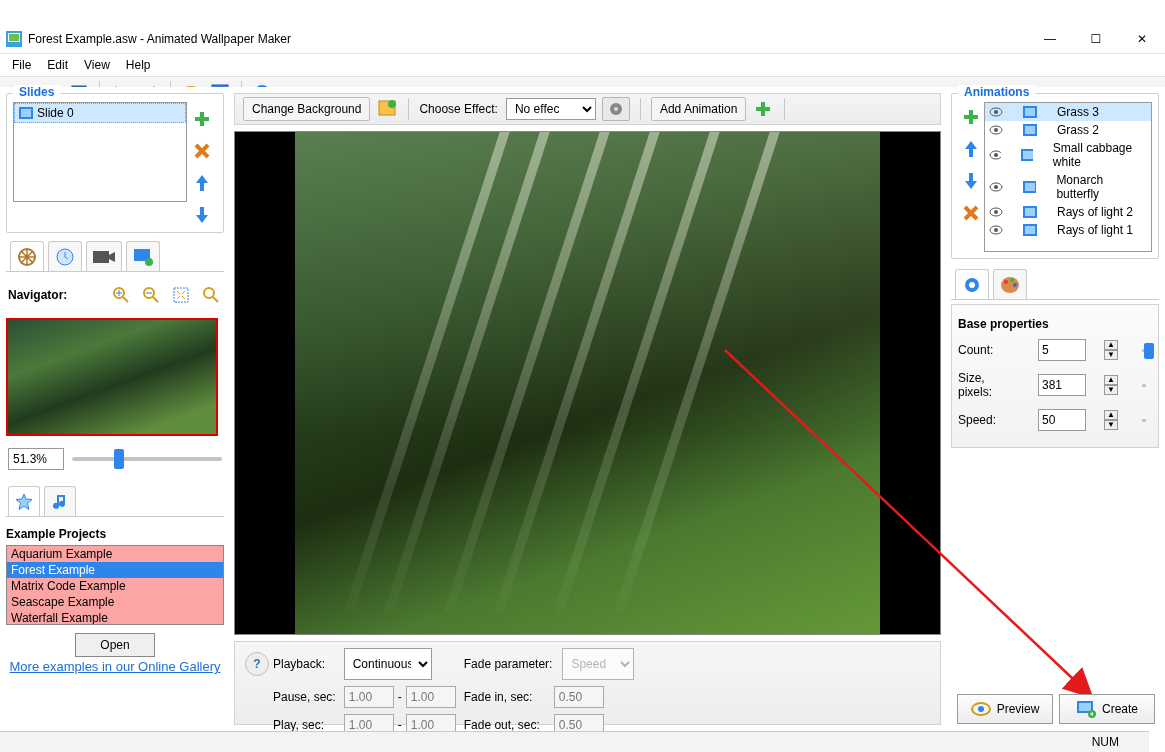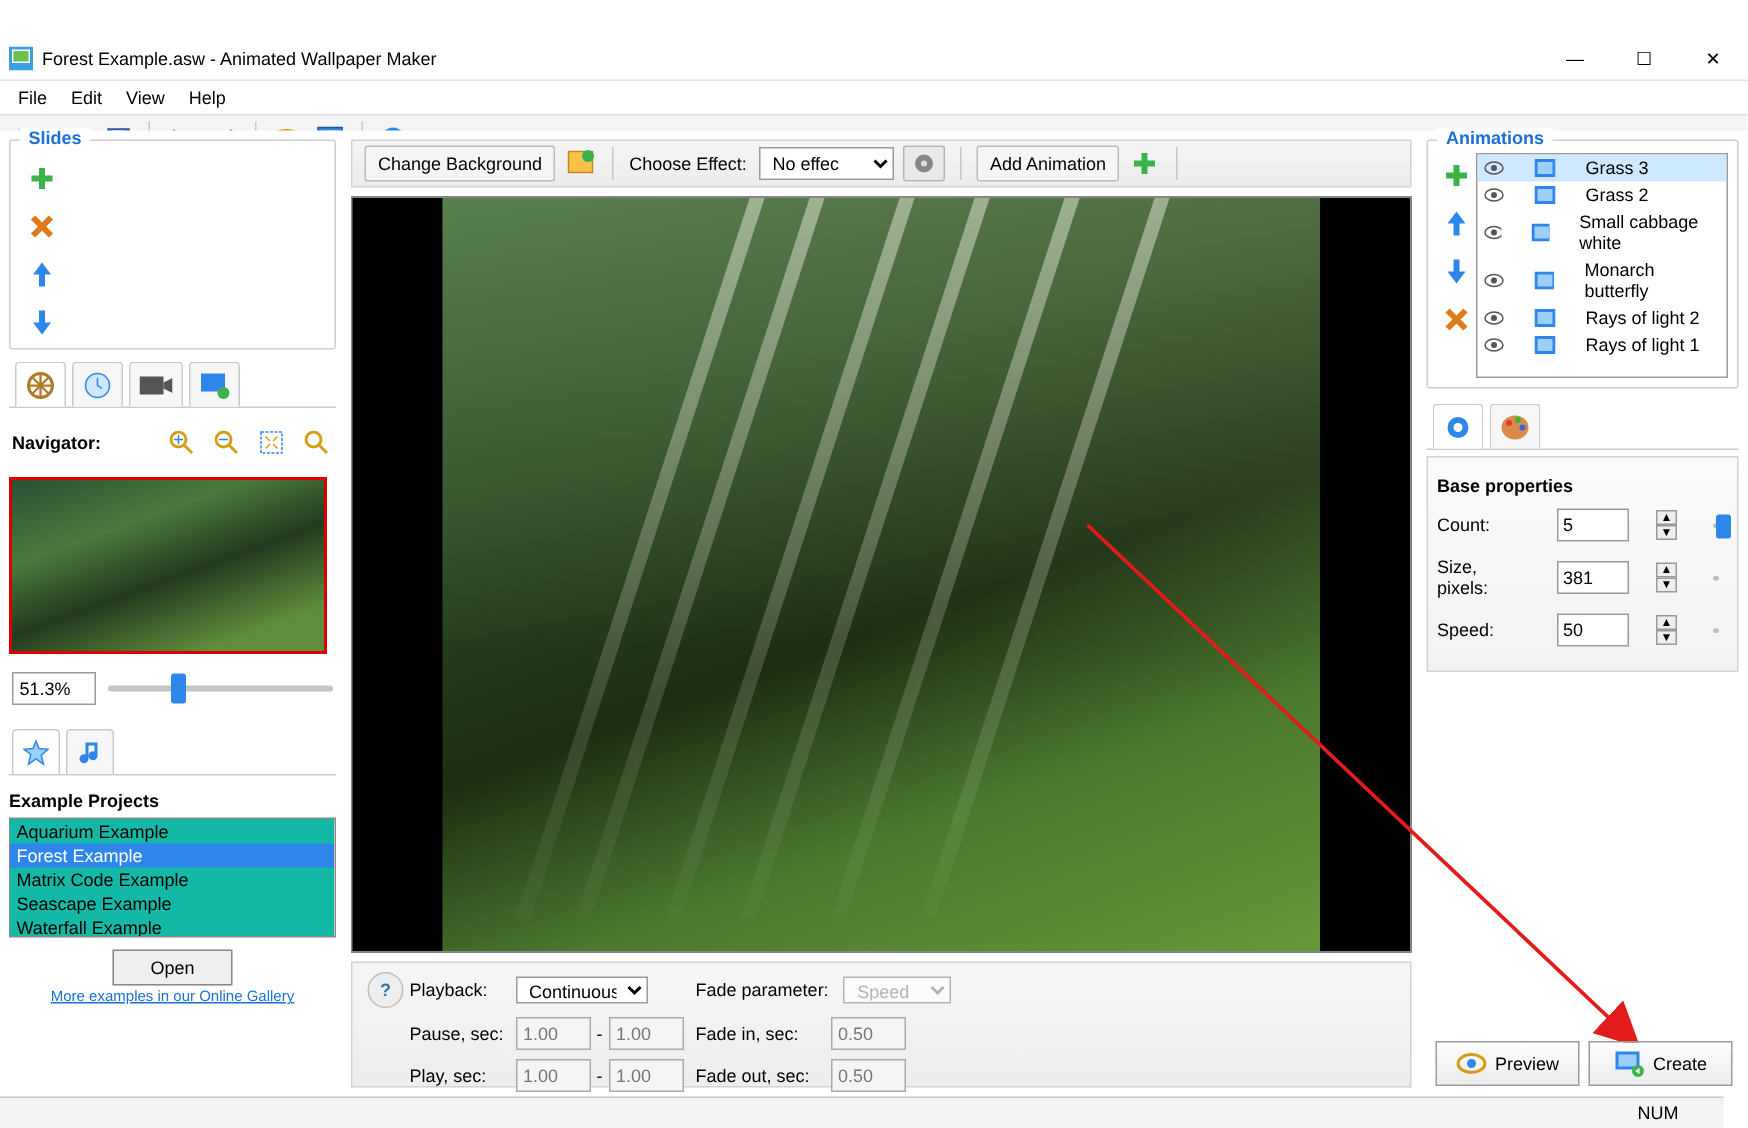--- a/index.html
+++ b/index.html
@@ -49,25 +49,25 @@
 .nav-row { display:flex; align-items:center; gap:8px; padding:6px 2px; }
 .nav-preview { width:212px; height:118px; border:2px solid #d00; background:linear-gradient(160deg,#2c4f34 0%,#4b7a3b 30%,#223a1e 55%,#618e3e 85%); position:relative; }
 .zoom-row { display:flex; align-items:center; gap:8px; padding:6px 2px; }
 .zoom-input { width:56px; height:22px; border:1px solid #999; padding:2px 4px; }
 .zoom-slider { flex:1; }
 
 
 .mini-tabs { display:flex; gap:4px; padding:4px 2px 0; border-bottom:1px solid #cacaca; }
 
 
-.listbox { width:100%; height:80px; border:1px solid #888; background:#14b8a6; overflow-y:scroll; }
+.listbox { width:100%; height:80px; border:1px solid #888; background:#fca5a5; overflow-y:scroll; }
 .listbox .row { padding:1px 4px; white-space:nowrap; }
 .listbox .row.sel { background:#2e86eb; color:#fff; }
 .open-btn { width:80px; height:24px; border:1px solid #888; background:#efefef; display:block; margin:8px auto 2px; }
-.link { color:#1a6fd8; text-decoration:underline; text-align:center; font-size:10px; }
+.link { color:#1a6fd8; text-decoration:underline; text-align:center; font-size:13px; }
 
 
 .center-toolbar { background: linear-gradient(#f5f5f5,#ececec); border:1px solid #d2d2d2; height:32px; display:flex; align-items:center; padding:2px 8px; gap:6px; }
 .ct-sep { width:1px; height:22px; background:#c6c6c6; margin:0 4px; }
 .ct-btn { height:24px; border:1px solid #bcbcbc; background:#f5f5f5; padding:2px 8px; border-radius:2px; display:flex; align-items:center; gap:6px; }
 .ct-select { height:22px; border:1px solid #9a9a9a; background:#fff; padding:1px 20px 1px 4px; width:90px; }
 .ct-label { padding-right:2px; }
 .ct-gear { width:28px; height:24px; border:1px solid #b5b5b5; background:#e9e9e9; display:flex; align-items:center; justify-content:center; border-radius:2px; }
 
 .canvas { flex:1; background:#000; border:1px solid #888; margin:6px 0; position:relative; overflow:hidden; }
@@ -75,21 +75,21 @@
 linear-gradient(180deg, rgba(150,180,120,0.35) 0%, rgba(50,80,30,0.1) 60%),
 linear-gradient(160deg,#38623b 0%, #2b4a26 30%, #1a2a10 55%,#4e7e32 75%,#6aa13a 100%);
 }
 .lightray { position:absolute; top:-20px; width:10px; height:500px; background:linear-gradient(180deg, rgba(255,255,240,0.45), rgba(255,255,240,0.02)); transform:skewX(-18deg); }
 .red-arrow { position:absolute; pointer-events:none; }
 
 
 .bottom-panel { background:linear-gradient(#f6f6f6,#ededed); border:1px solid #d2d2d2; padding:6px 10px; display:grid; grid-template-columns:auto auto auto auto 1fr; gap:6px 4px; align-items:center; height:84px; }
 .bp-help { width:24px; height:24px; border:1px solid #bfbfbf; background:#eee; border-radius:12px; display:flex; align-items:center; justify-content:center; color:#2e76b5; font-weight:bold; grid-row:1; }
 .bp-label { white-space:nowrap; padding-right:4px; }
-.bp-sel { height:18px; border:1px solid #9a9a9a; padding:1px 4px; width:88px; background:#fff; }
+.bp-sel { height:32px; border:1px solid #9a9a9a; padding:1px 4px; width:88px; background:#fff; }
 .bp-in { height:22px; width:50px; border:1px solid #aaa; padding:1px 4px; color:#777; background:#fff; }
 .bp-in.dis { background:#f5f5f5; }
 .bp-dash { padding:0 4px; }
 
 
 .anim-list { height:150px; border:1px solid #9a9a9a; background:#fff; overflow:auto; }
 .anim-row { display:flex; align-items:center; gap:20px; padding:2px 4px; }
 .anim-row.sel { background:#cde8ff; }
 .anim-side { display:flex; flex-direction:column; gap:10px; padding:4px 2px 0; }
 .anim-wrap { display:flex; }
@@ -201,20 +201,29 @@
       </svg>
     </button>
 </div>
 
 <div class="content">
 
   <div class="left-col">
     <div class="group">
       <span class="group-label">Slides</span>
       <div class="group-inner slides-row">
+        <div class="slides-box" style="flex:1">
+          <div class="slide-item">
+            <svg width="14" height="12">
+                <rect width="14" height="12" fill="#2e86eb"></rect>
+                <rect x="2" y="2" width="10" height="8" fill="#9dd0f8"></rect>
+              </svg>
+            <span>Slide 0</span>
+          </div>
+        </div>
         <div class="side-btns">
           <span class="icon-btn">
               <svg width="16" height="16">
                 <path d="M8 1v14M1 8h14" stroke="#3bb34a" stroke-width="4"></path>
               </svg>
             </span>
           <span class="icon-btn">
               <svg width="16" height="16">
                 <path d="M2 2l12 12M14 2L2 14" stroke="#e07a1c" stroke-width="4"></path>
               </svg>

